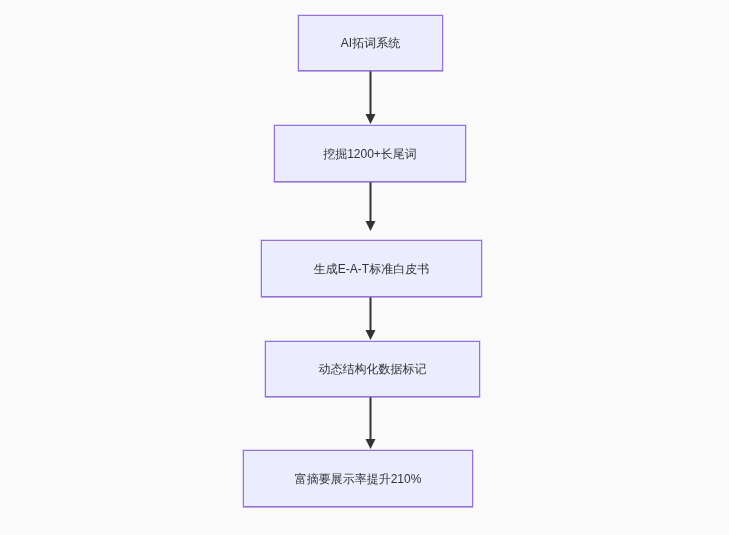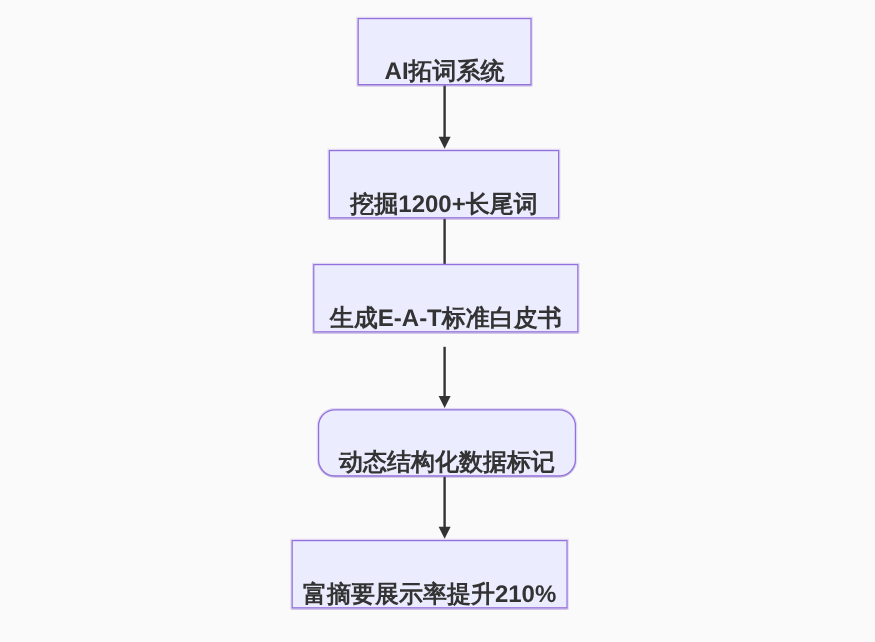--- a/index.html
+++ b/index.html
@@ -19,33 +19,32 @@
     left: 0; top: 0;
     width: 729px; height: 535px;
   }
   .flow-node {
     position: absolute;
     box-sizing: border-box;
     background: var(--node-fill, #ECECFF);
     border: 1px solid var(--node-border, #9370DB);
     box-shadow: 0 0 0 1px rgba(147,112,219,0.25), 0 1px 0 rgba(110,80,170,0.35);
     display: flex;
-    align-items: flex-end;
+    align-items: center;
     justify-content: center;
     color: var(--text-color, #333333);
-    font-size: 20px;
+    font-size: 12px;
     line-height: 1;
     text-align: center;
     white-space: nowrap;
-    font-weight: bold;
   }
   .node-1 { left: 298px; top: 15px;  width: 145px; height: 56px; }
   .node-2 { left: 274px; top: 125px; width: 192px; height: 57px; }
-  .node-3 { left: 261px; top: 220px; width: 221px; height: 57px; }
-  .node-4 { left: 265px; top: 341px; width: 215px; height: 56px; border-radius: 14px; }
+  .node-3 { left: 261px; top: 240px; width: 221px; height: 57px; }
+  .node-4 { left: 265px; top: 341px; width: 215px; height: 56px; }
   .node-5 { left: 243px; top: 450px; width: 230px; height: 57px; }
 
   .arrows-layer {
     position: absolute;
     left: 0; top: 0;
     pointer-events: none;
   }
   .arrows-layer line {
     stroke: var(--arrow-color, #333333);
     stroke-width: 2;

